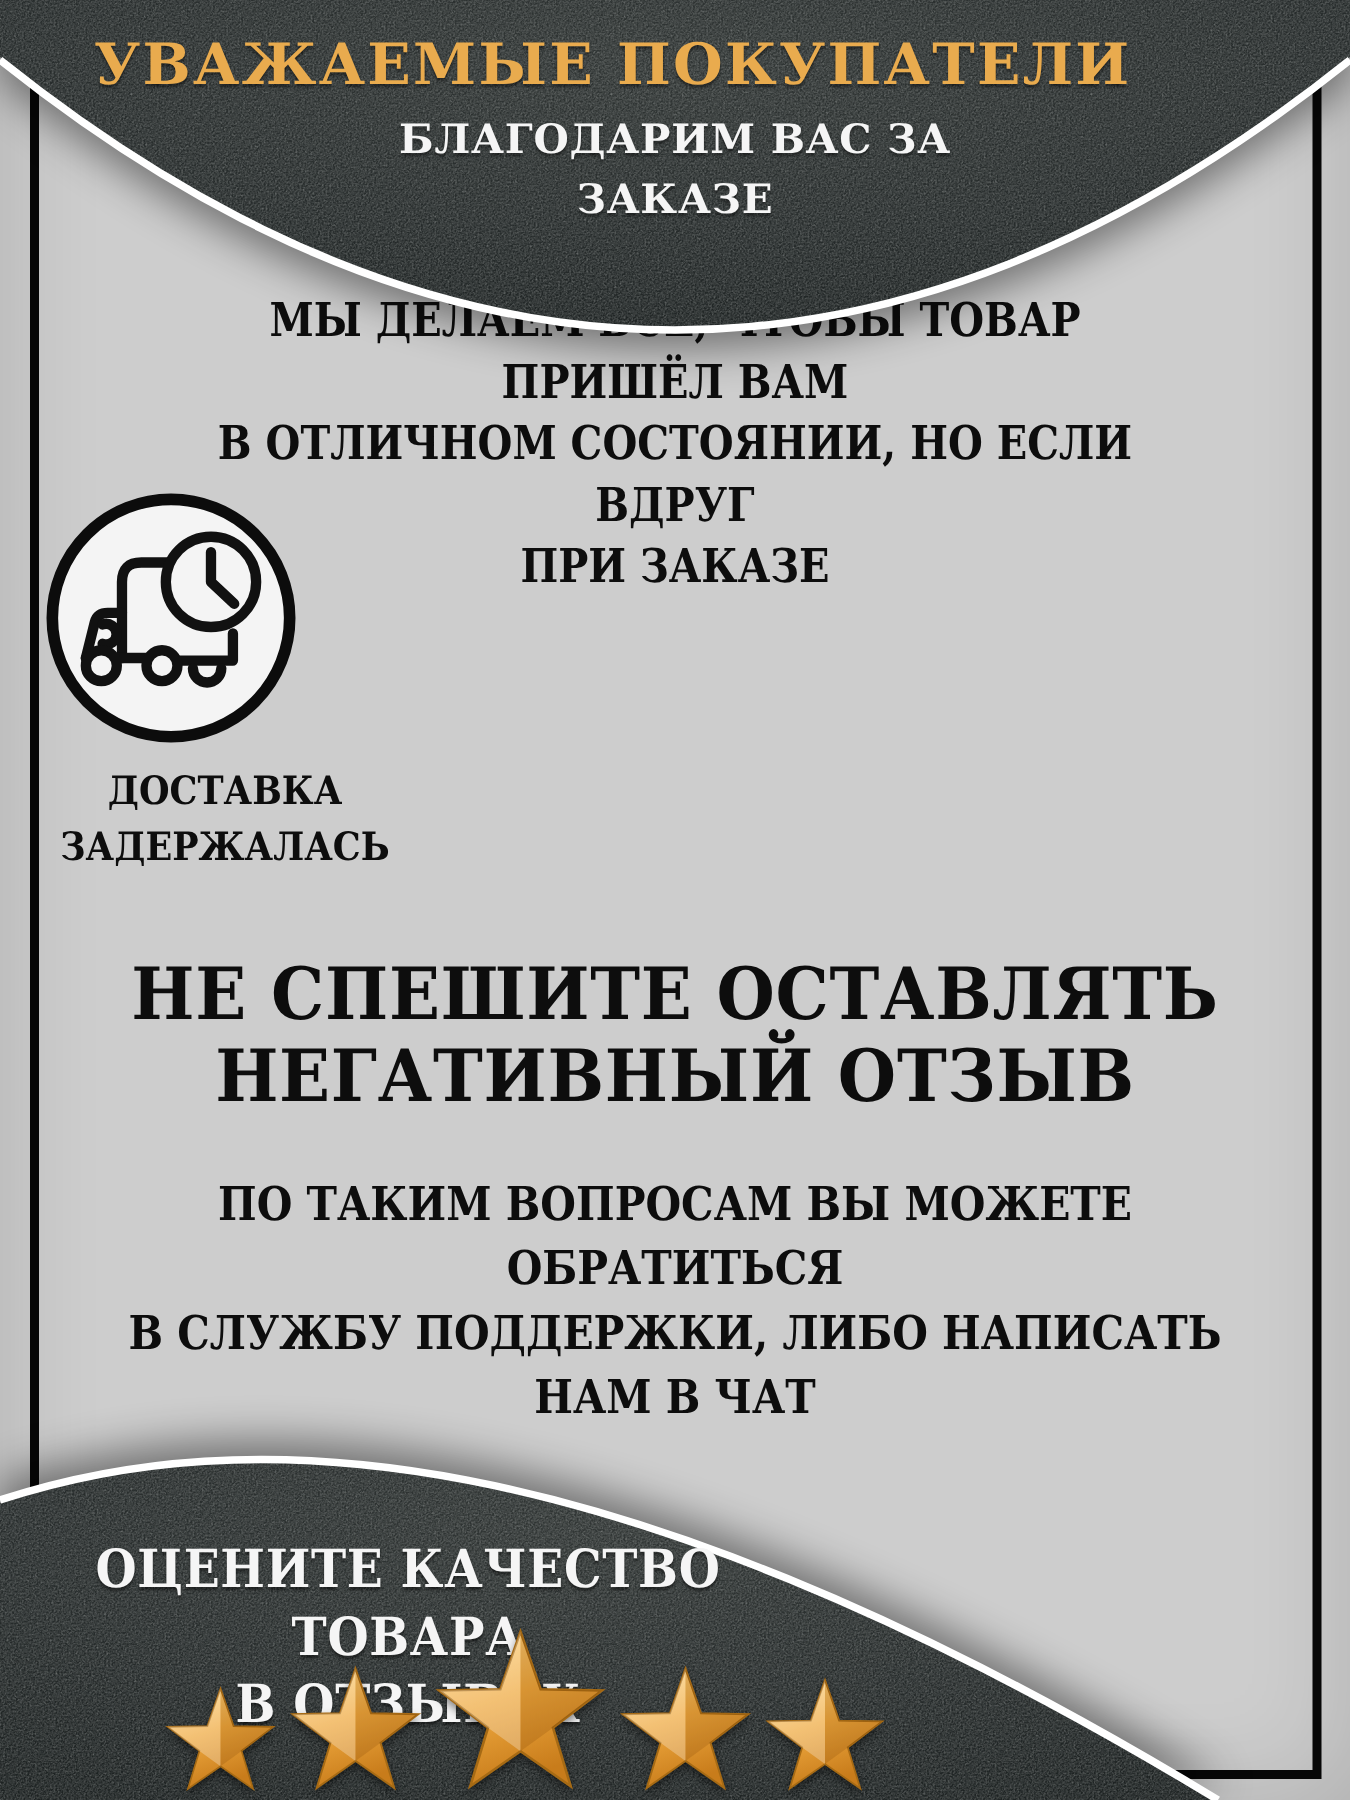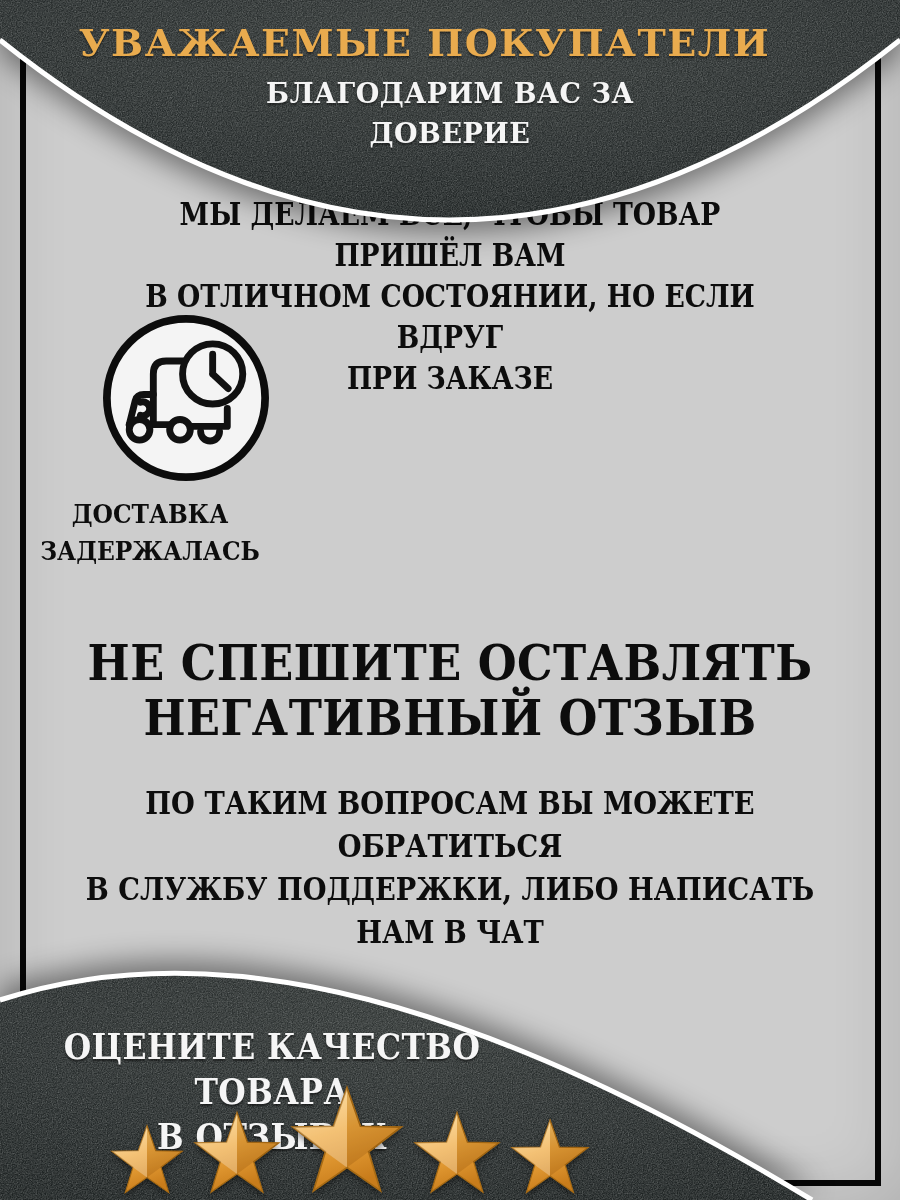--- a/index.html
+++ b/index.html
@@ -20,34 +20,34 @@
     border:6px solid var(--frame-black);box-sizing:border-box;z-index:1;
   }
   .blob{position:absolute;left:0;z-index:3;}
   .blob.top{top:0;filter:drop-shadow(0 10px 14px rgba(0,0,0,.45));}
   .blob.bottom{top:930px;filter:drop-shadow(0 -10px 14px rgba(0,0,0,.45));}
   .abs{position:absolute;box-sizing:border-box;}
   .ctr{text-align:center;}
   .cond86{transform:scaleX(.86);} .cond88{transform:scaleX(.88);}
   .cond90{transform:scaleX(.90);} .cond93{transform:scaleX(.93);}
   .header-title{
-    top:20px;left:16px;width:817px;z-index:4;color:var(--accent-gold);
+    top:20px;left:0;width:817px;z-index:4;color:var(--accent-gold);
     font-size:38px;font-weight:bold;letter-spacing:1.5px;
     text-shadow:0 2px 2px rgba(0,0,0,.45);
   }
   .header-sub{
     top:74px;left:0;width:900px;z-index:4;color:var(--text-white);
     font-size:27px;font-weight:bold;line-height:40px;letter-spacing:.5px;
     text-shadow:0 2px 2px rgba(0,0,0,.45);
   }
   .intro{
     top:194px;left:50px;width:800px;z-index:2;color:var(--text-dark);
     font-size:31px;font-weight:bold;line-height:41px;
   }
-  .issue{z-index:2;top:304px;display:flex;flex-direction:column;align-items:flex-end;}
+  .issue{z-index:2;top:318px;display:flex;flex-direction:column;align-items:flex-start;}
   .issue .cap{
     margin-top:12px;color:var(--text-dark);font-size:26px;font-weight:bold;
     line-height:37px;text-align:center;white-space:nowrap;
   }
   .issue-1{left:28px;width:244px;padding-top:8px;}
   .issue-2{left:300px;width:310px;}
   .issue-3{left:618px;width:254px;padding-top:8px;}
   .icon-круг{display:block;}
   .warning{
     top:636px;left:20px;width:860px;z-index:2;color:var(--text-dark);
@@ -100,21 +100,21 @@
 
   <svg class="blob top" width="900" height="290" viewBox="0 0 900 290">
     <path d="M0,0 H900 V38 Q450,398 0,38 Z" fill="url(#darkTex)"></path>
     <path d="M0,0 H900 V38 Q450,398 0,38 Z" fill="#272c2c" filter="url(#grain)" opacity="0.5"></path>
     <path d="M0,40 Q450,400 900,40" fill="none" stroke="#ffffff" stroke-width="5"></path>
   </svg>
 
   <div class="abs ctr header-title">УВАЖАЕМЫЕ ПОКУПАТЕЛИ</div>
   <div class="abs ctr header-sub">
     <div>БЛАГОДАРИМ ВАС ЗА</div>
-    <div>ДОВЕРИЕ</div>
+    <div>ЗАКАЗЕ</div>
   </div>
 
   <div class="abs ctr intro cond86">
     <div>МЫ ДЕЛАЕМ ВСЁ, ЧТОБЫ ТОВАР ПРИШЁЛ ВАМ</div>
     <div>В ОТЛИЧНОМ СОСТОЯНИИ, НО ЕСЛИ ВДРУГ</div>
     <div>ПРИ ЗАКАЗЕ</div>
   </div>
 
   <div class="abs issue issue-1">
     <svg class="icon-круг" width="172" height="172" viewBox="0 0 200 200">

